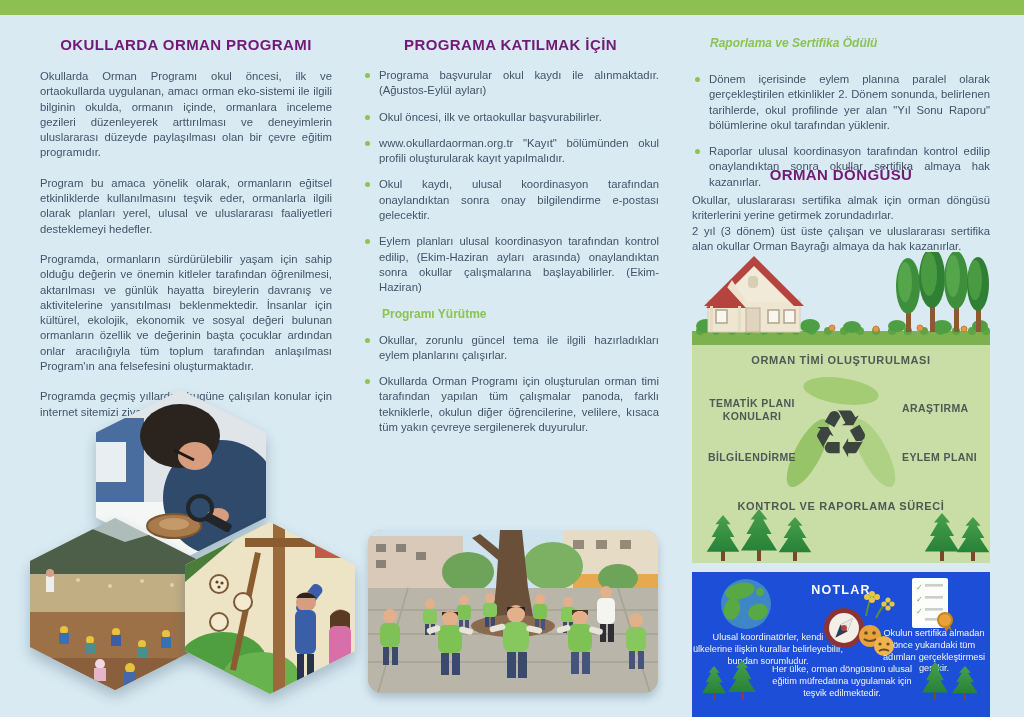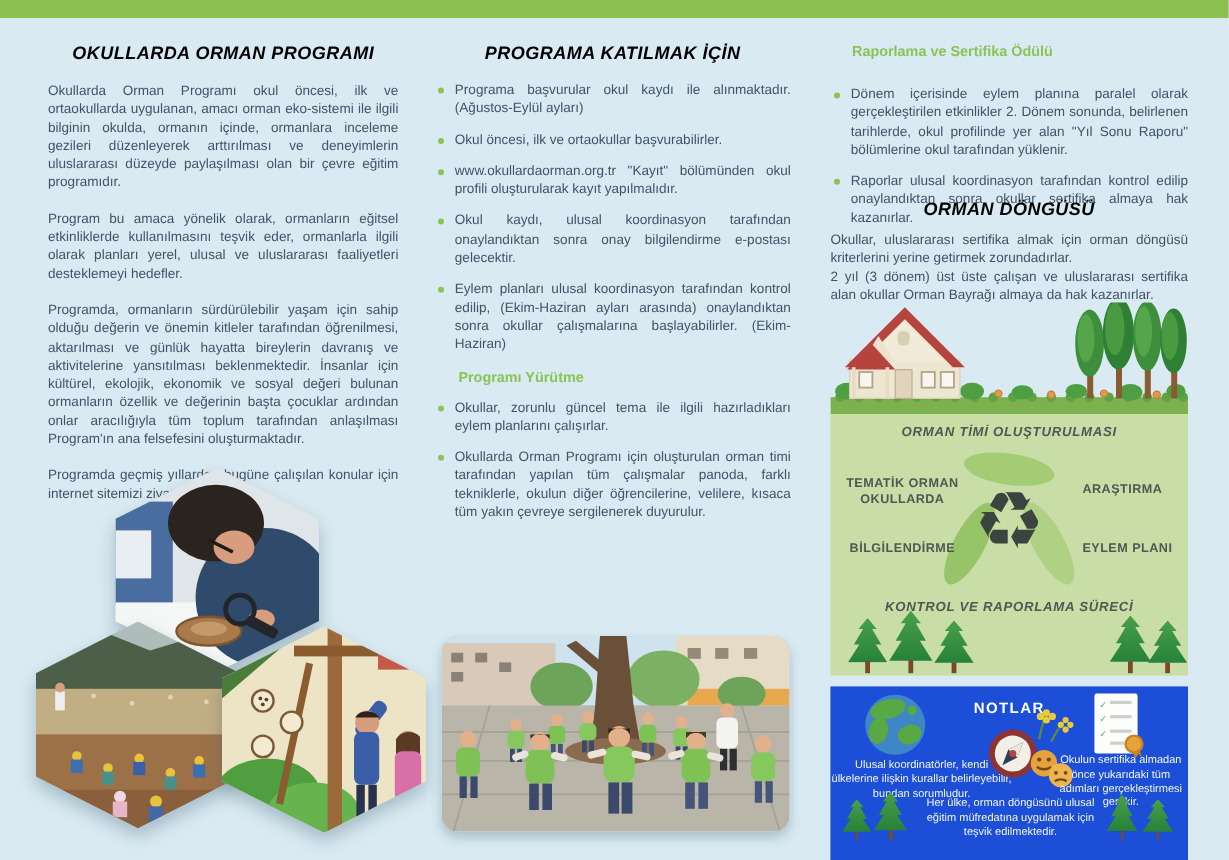--- a/index.html
+++ b/index.html
@@ -1,52 +1,52 @@
 <!DOCTYPE html>
 <html><head>
 <meta charset="utf-8">
 <style>
   html,body{margin:0;padding:0;background:#e9f1f5;}
   .page{position:relative;width:1024px;height:717px;background:#d9eaf2;overflow:hidden;
         font-family:"Liberation Sans",sans-serif;}
   .topbar{position:absolute;top:0;left:0;right:0;height:15px;background:#8cc152;}
 
   
-  .col-title{margin:0;font-size:15px;font-weight:bold;color:#000000;letter-spacing:.4px;text-align:center;font-style:italic;}
+  .col-title{margin:0;font-size:15px;font-weight:bold;color:#701a75;letter-spacing:.4px;text-align:center;}
   .sub-heading{margin:0;font-size:12px;font-weight:bold;color:#8bc355;}
   .body-text{font-size:11.3px;color:#415469;line-height:15.3px;text-align:justify;}
   .bullets{list-style:none;margin:0;padding:0;}
   .bullets li{position:relative;padding-left:17px;margin-bottom:11px;}
   .bullets li::before{content:"";position:absolute;left:3px;top:5px;width:5px;height:5px;border-radius:50%;background:#8bc355;}
 
   
   .col-left{position:absolute;left:40px;top:36px;width:292px;}
   .col-left .col-title{margin-bottom:16px;}
   .col-left p{margin:0 0 15px 0;}
   .website{font-weight:bold;color:#415469;font-size:11.5px;text-align:center;margin-top:4px;}
 
   .col-mid{position:absolute;left:362px;top:36px;width:297px;}
   .col-mid .col-title{margin-bottom:15px;}
   .col-mid .sub-heading{margin:0 0 12px 20px;}
   .col-mid .bullets{margin-bottom:4px;}
 
   .col-right{position:absolute;left:692px;top:0;width:298px;height:717px;}
-  .report-head{position:absolute;top:36px;left:18px;}
+  .report-head{position:absolute;top:36px;left:18px;font-style:italic;}
   .report-list{position:absolute;top:60px;left:0;width:298px;margin-top:12px;}
   .cycle-title{position:absolute;top:166px;left:0;width:100%;}
   .cycle-text{position:absolute;top:193px;left:0;width:298px;}
   .cycle-text p{margin:0;}
 
   
   .scene{position:absolute;top:252px;left:0;width:298px;height:93px;}
 
   
   .panel-light{position:absolute;top:345px;left:0;width:298px;height:218px;background:#c9dda6;}
   .info-title{position:absolute;width:100%;text-align:center;font-size:11px;font-weight:bold;
-              color:#4d5a54;letter-spacing:.6px;font-style:italic;}
+              color:#4d5a54;letter-spacing:.6px;}
   .team-title{top:9px;}
   .control-title{top:155px;}
   .leafcycle{position:absolute;left:94px;top:30px;width:110px;height:118px;}
   .cycle-label{position:absolute;font-size:10.5px;font-weight:bold;color:#4d5a54;letter-spacing:.4px;line-height:13px;}
   .lab-tl{top:52px;left:8px;width:104px;text-align:center;}
   .lab-tr{top:57px;left:210px;width:86px;text-align:left;}
   .lab-bl{top:106px;left:8px;width:104px;text-align:center;}
   .lab-br{top:106px;left:210px;width:86px;}
 
   
@@ -384,21 +384,21 @@
 
       <div class="leafcycle">
         <svg width="110" height="118" viewBox="0 0 110 118">
           <ellipse cx="55" cy="16" rx="38" ry="13" fill="#a3cc74" transform="rotate(8 55 16)"></ellipse>
           <ellipse cx="22" cy="78" rx="38" ry="13" fill="#97c468" transform="rotate(118 22 78)"></ellipse>
           <ellipse cx="88" cy="78" rx="38" ry="13" fill="#aed184" transform="rotate(-118 88 78)"></ellipse>
           <text x="55" y="82" font-size="66" fill="#3c4440" text-anchor="middle" font-family="DejaVu Sans, sans-serif">♻</text>
         </svg>
       </div>
 
-      <div class="cycle-label lab-tl">TEMATİK ORMAN OKULLARDA</div>
+      <div class="cycle-label lab-tl">TEMATİK PLANI KONULARI</div>
       <div class="cycle-label lab-tr">ARAŞTIRMA</div>
       <div class="cycle-label lab-bl">BİLGİLENDİRME</div>
       <div class="cycle-label lab-br">EYLEM PLANI</div>
 
       <div class="info-title control-title">KONTROL VE RAPORLAMA SÜRECİ</div>
 
       <div class="pine" style="left:12px;top:170px;width:38px;height:46px"></div>
       <div class="pine" style="left:46px;top:164px;width:42px;height:52px"></div>
       <div class="pine" style="left:84px;top:172px;width:38px;height:44px"></div>
       <div class="pine" style="left:230px;top:168px;width:40px;height:48px"></div>

